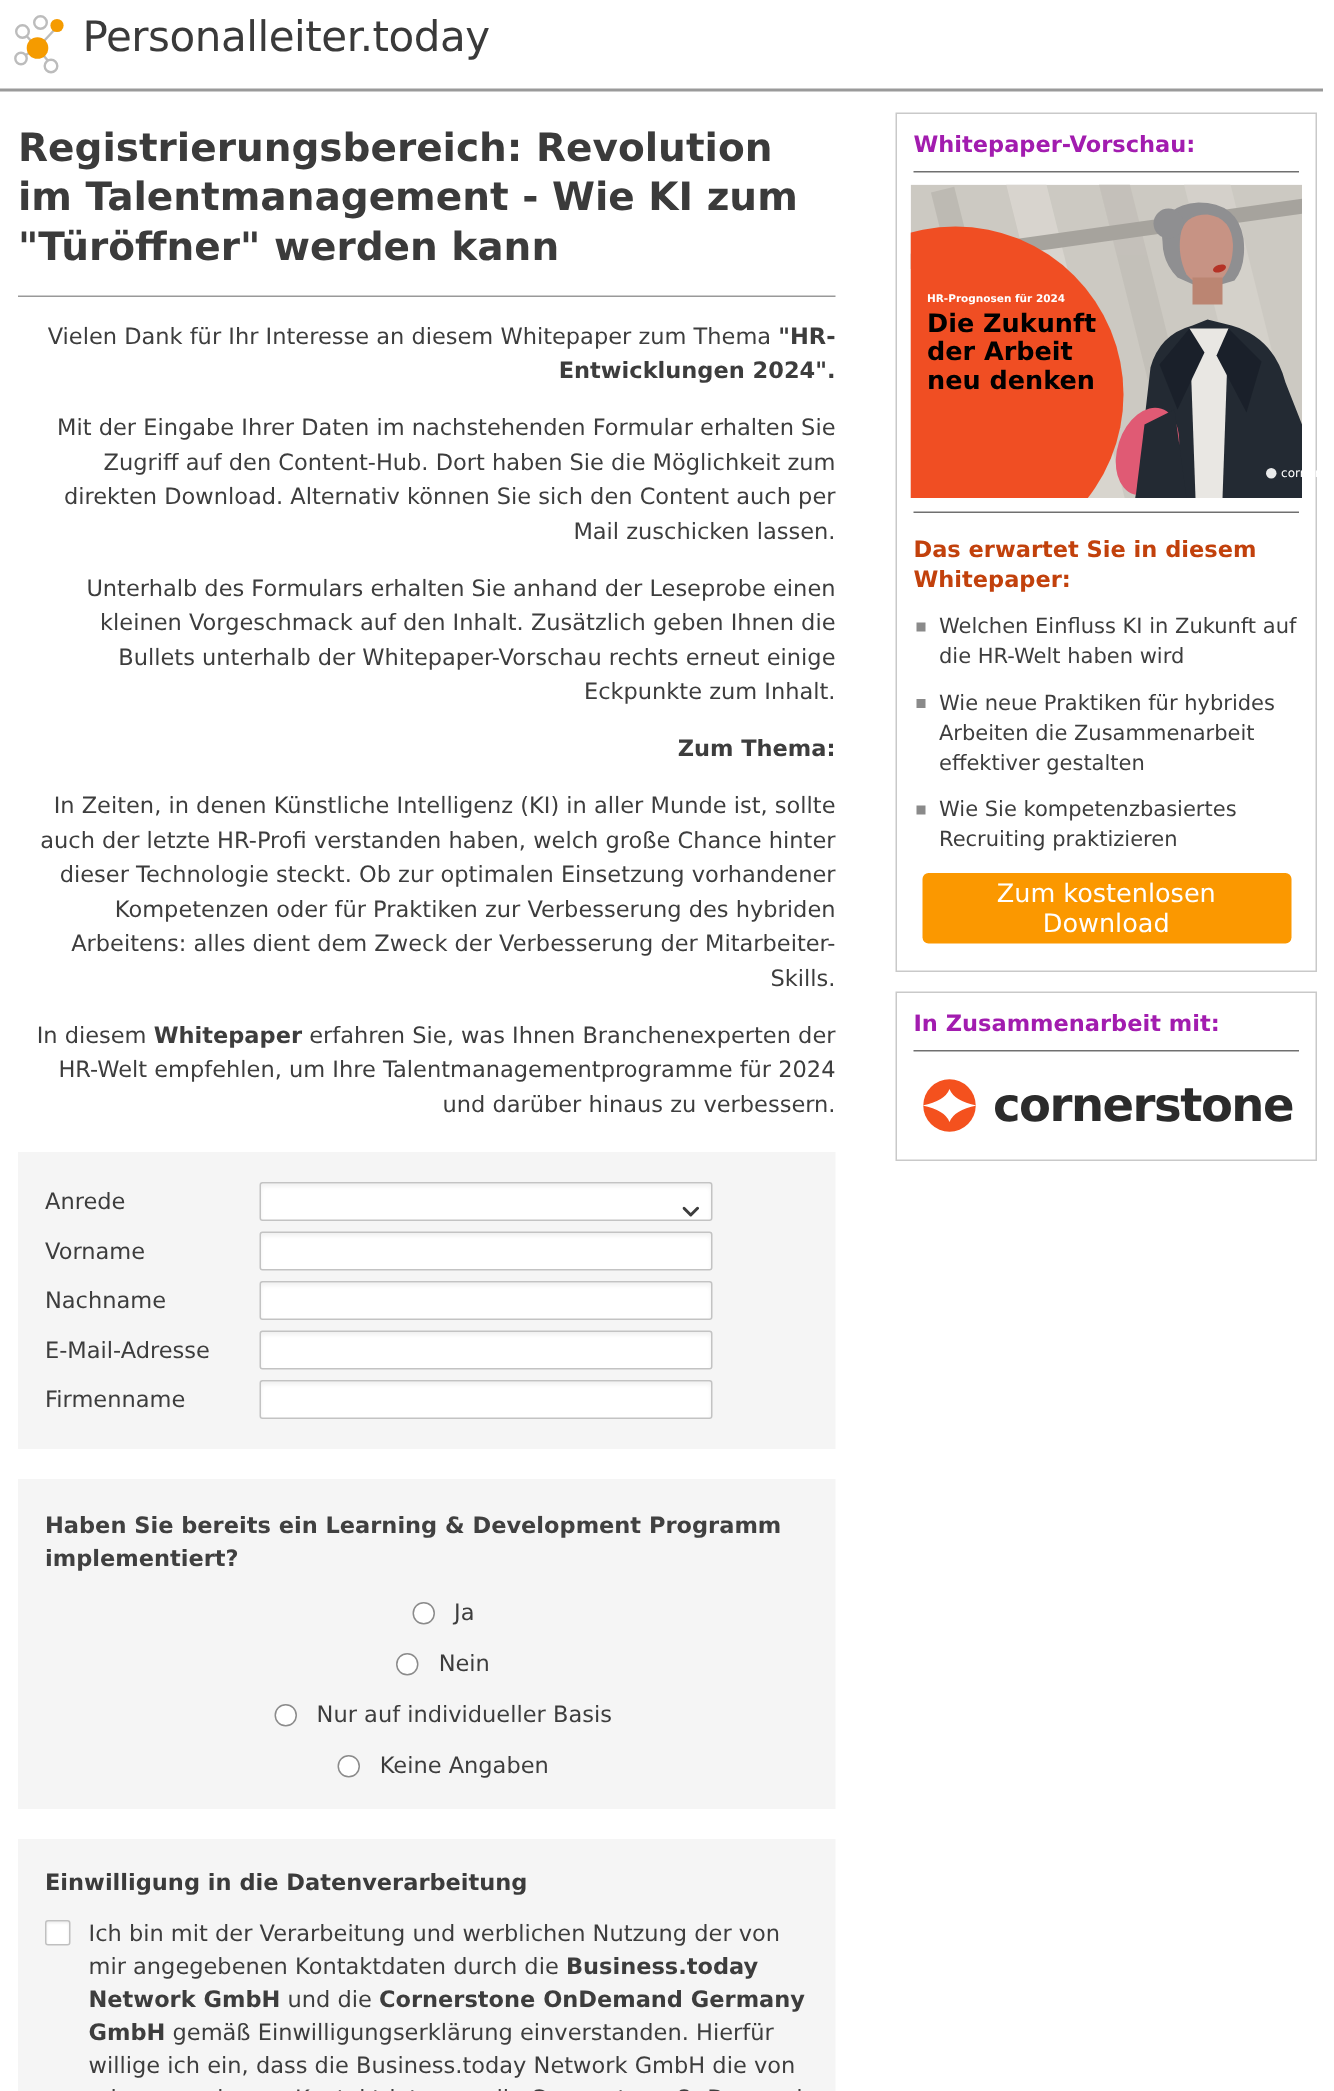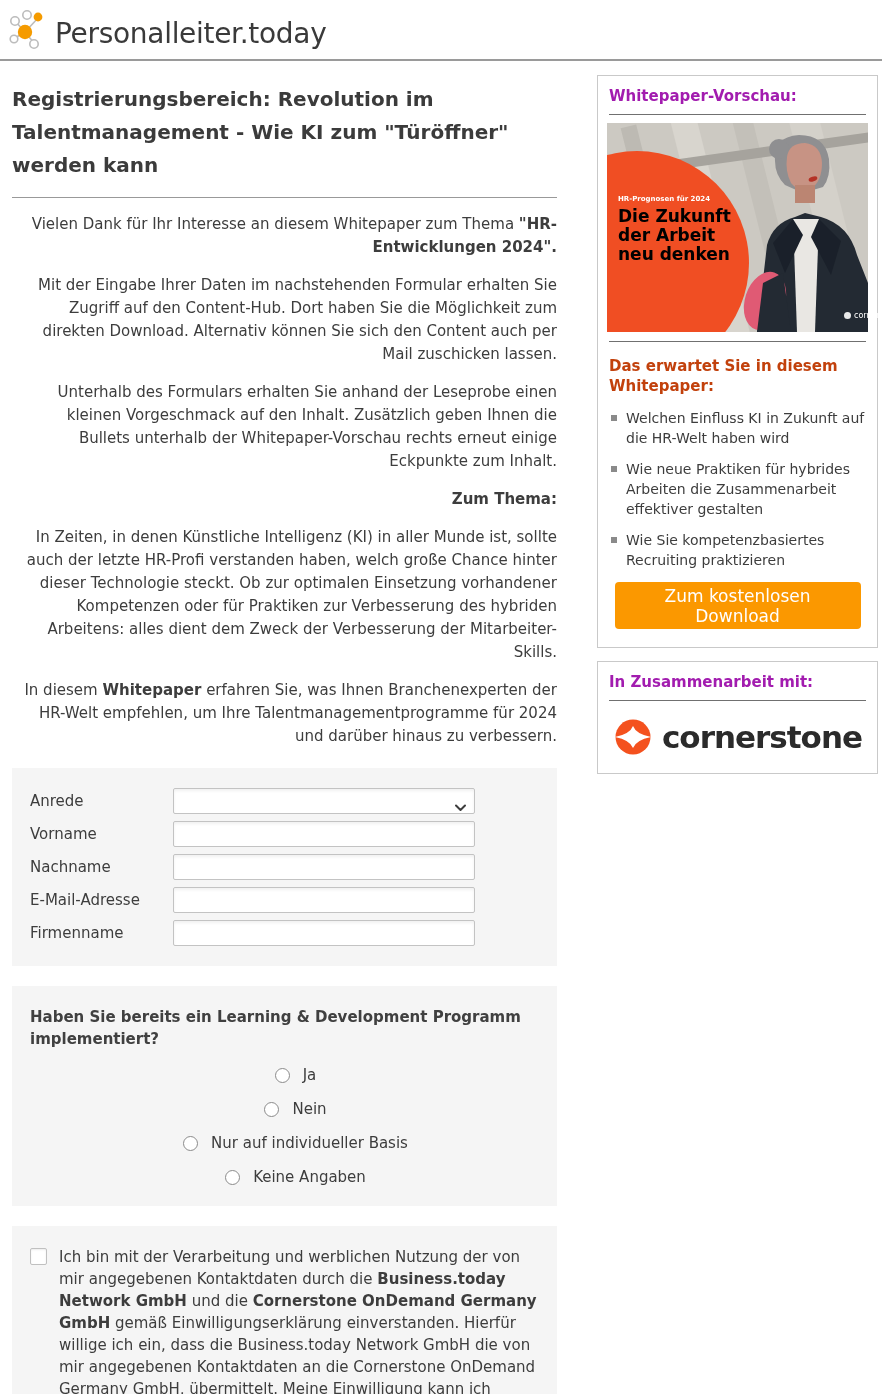--- a/index.html
+++ b/index.html
@@ -7,33 +7,33 @@
   body {
     width: 889px; height: 1394px;
     background: #fff;
     font-family: "DejaVu Sans", sans-serif;
     color: #3d3d3d;
     overflow: hidden;
   }
 
   
   .header {
-    display:flex; align-items:flex-end; gap:9px;
+    display:flex; align-items:flex-start; gap:9px;
     padding: 8px 8px 9px 8px;
     border-bottom: 2px solid #9a9a9a;
     margin-right: 7px;
   }
   .brand-title { font-size:28px; color:#3a3a3a; letter-spacing:-0.3px; }
 
   
   .layout { display:flex; align-items:flex-start; padding:0 8px 0 12px; gap:40px; }
   .main-col { width:545px; }
 
   h1 {
-    font-size:20px; line-height:33px; font-weight:bold;
+    font-size:26px; line-height:33px; font-weight:bold;
     color:#3b3b3b; margin:22px 0 15px 0;
   }
   .title-rule { border:none; border-top:1px solid #999; margin:0; }
 
   p { font-size:15px; line-height:23px; margin:15px 0;text-align:right; }
   .bold { font-weight:bold; }
 
   
   .gray-box { background:#f5f5f5; padding:20px 18px; margin:20px 0; }
 
@@ -176,20 +176,21 @@
         <span class="radio-dot"></span>
         <span>Nur auf individueller Basis</span>
       </div>
       <div class="radio-row">
         <span class="radio-dot"></span>
         <span>Keine Angaben</span>
       </div>
     </div>
 
     <div class="gray-box">
+      <div class="consent-head">Einwilligung in die Datenverarbeitung</div>
       <div class="consent-row">
         <span class="checkbox"></span>
         <span class="consent-text"><span>Ich bin mit der Verarbeitung und werblichen Nutzung der von mir angegebenen Kontaktdaten durch die </span><span class="bold">Business.today Network GmbH</span><span> und die </span><span class="bold">Cornerstone OnDemand Germany GmbH</span><span> gemäß Einwilligungserklärung einverstanden. Hierfür willige ich ein, dass die Business.today Network GmbH die von mir angegebenen Kontaktdaten an die Cornerstone OnDemand Germany GmbH, übermittelt. Meine Einwilligung kann ich jederzeit, wie in der </span></span>
       </div>
     </div>
 
   </div>
 
   <div class="sidebar">
     <div class="side-box">

